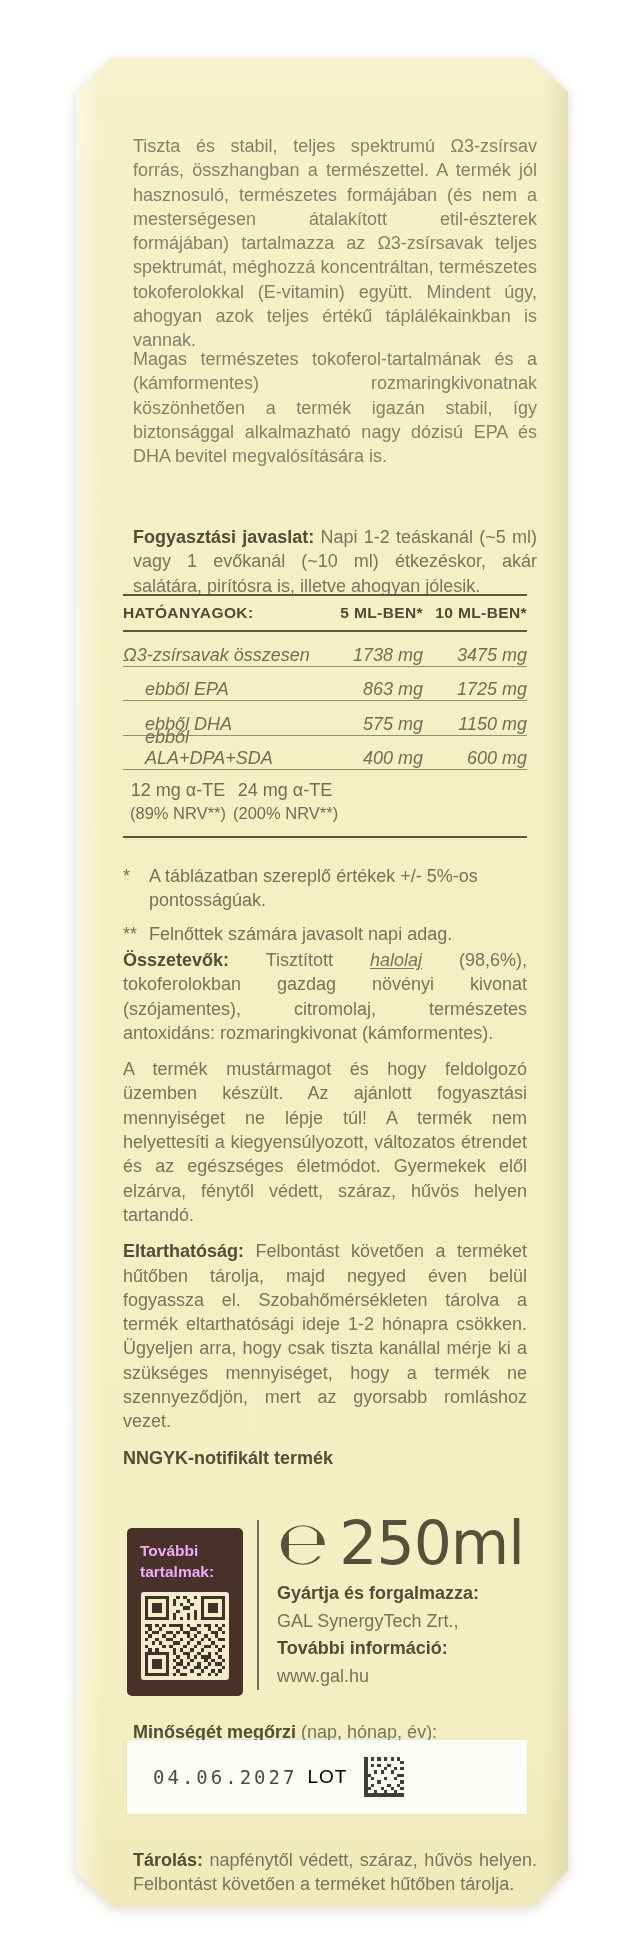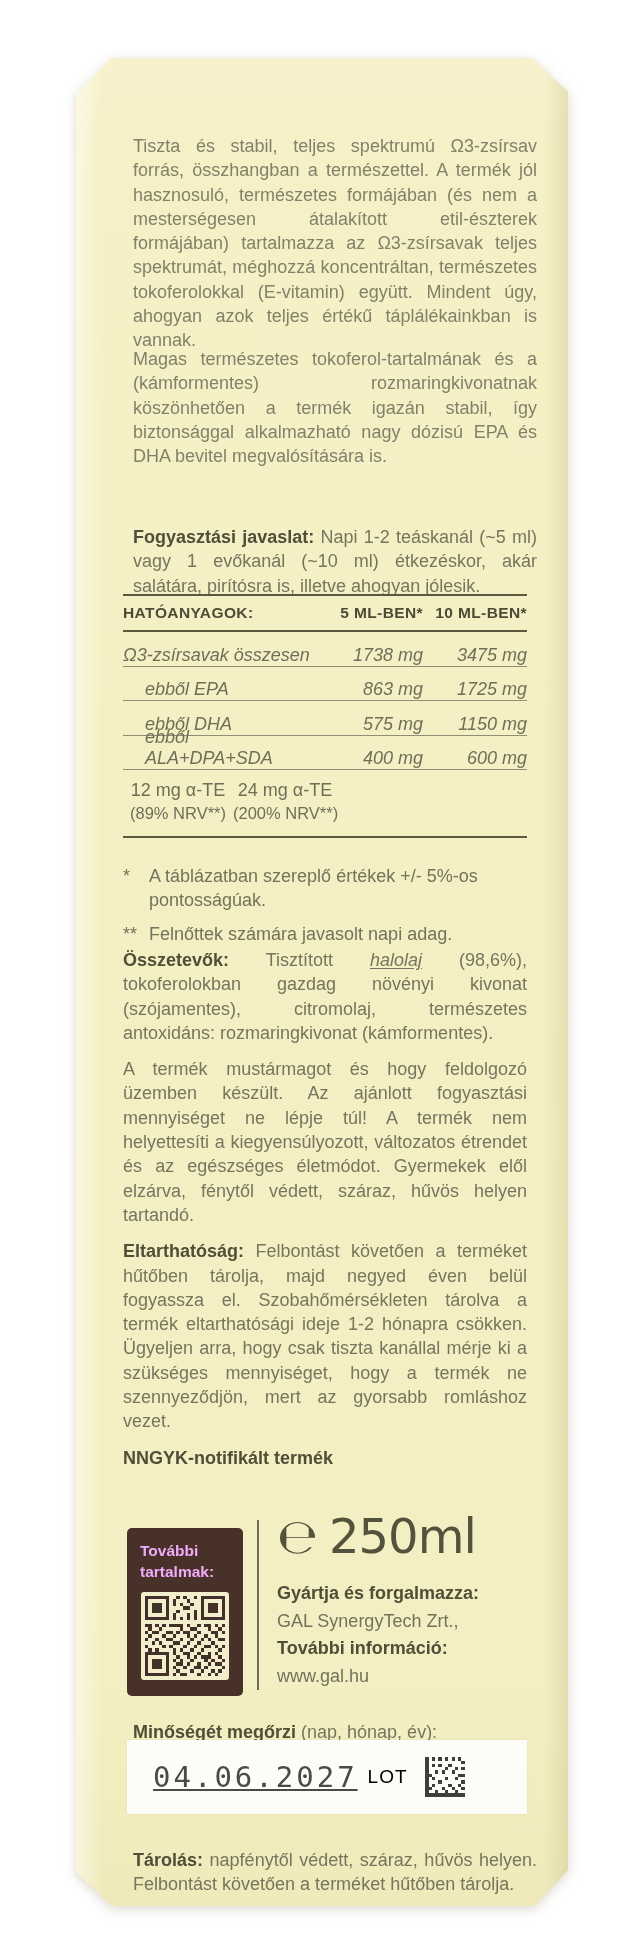--- a/index.html
+++ b/index.html
@@ -48,30 +48,30 @@
   .halolaj{font-style:italic;text-decoration:underline;text-underline-offset:2px;}
   .nngyk{font-weight:bold;color:#4f4e38;text-align:left;}
 
   
   .extra-box{position:absolute;left:51px;top:1462px;width:116px;height:168px;background:#473129;
              border-radius:5px;color:#f0abfc;margin-top:8px;}
   .eb-t{font-weight:bold;font-size:15.5px;line-height:21px;padding-left:13px;}
   .eb-t:first-child{padding-top:12px;}
   .qr{position:absolute;left:14px;top:64px;width:88px;height:88px;border-radius:3px;}
   .divider{position:absolute;left:181px;top:1462px;width:2px;height:170px;background:#6e6d55;}
-  .vol{position:absolute;left:201px;top:1450px;font-size:48px;color:#53523c;letter-spacing:-1px;
+  .vol{position:absolute;left:201px;top:1450px;font-size:60px;color:#53523c;letter-spacing:-1px;
        font-family:"DejaVu Sans","Liberation Sans",sans-serif;}
   .esign{margin-right:12px;font-weight:300;}
   .manu{position:absolute;left:201px;top:1522px;width:250px;font-size:18px;line-height:27.5px;color:#73725b;}
   .manu .b{font-weight:bold;color:#4f4e38;}
   .bb{top:1652px;text-align:left;}
   .datestrip{position:absolute;left:51px;top:1682px;width:400px;height:74px;background:#fcfcf8;
              box-shadow:0 0 3px rgba(0,0,0,.06);display:flex;align-items:center;padding:0;box-sizing:border-box;}
-  .date{margin-left:26px;font-family:"DejaVu Sans Mono",monospace;font-size:29px;letter-spacing:3px;
-        color:#4a4a46;text-decoration:underline;}
+  .date{margin-left:26px;font-family:"DejaVu Sans Mono",monospace;font-size:19px;letter-spacing:3px;
+        color:#4a4a46;}
   .lot{margin-left:10px;font-size:19px;letter-spacing:1px;color:#000000;}
   .dm{margin-left:14px;width:46px;height:46px;}
   .storage{top:1780px;}
 </style>
 </head>
 <body>
 
 <div class="label-shadow">
 <div class="label">
 

